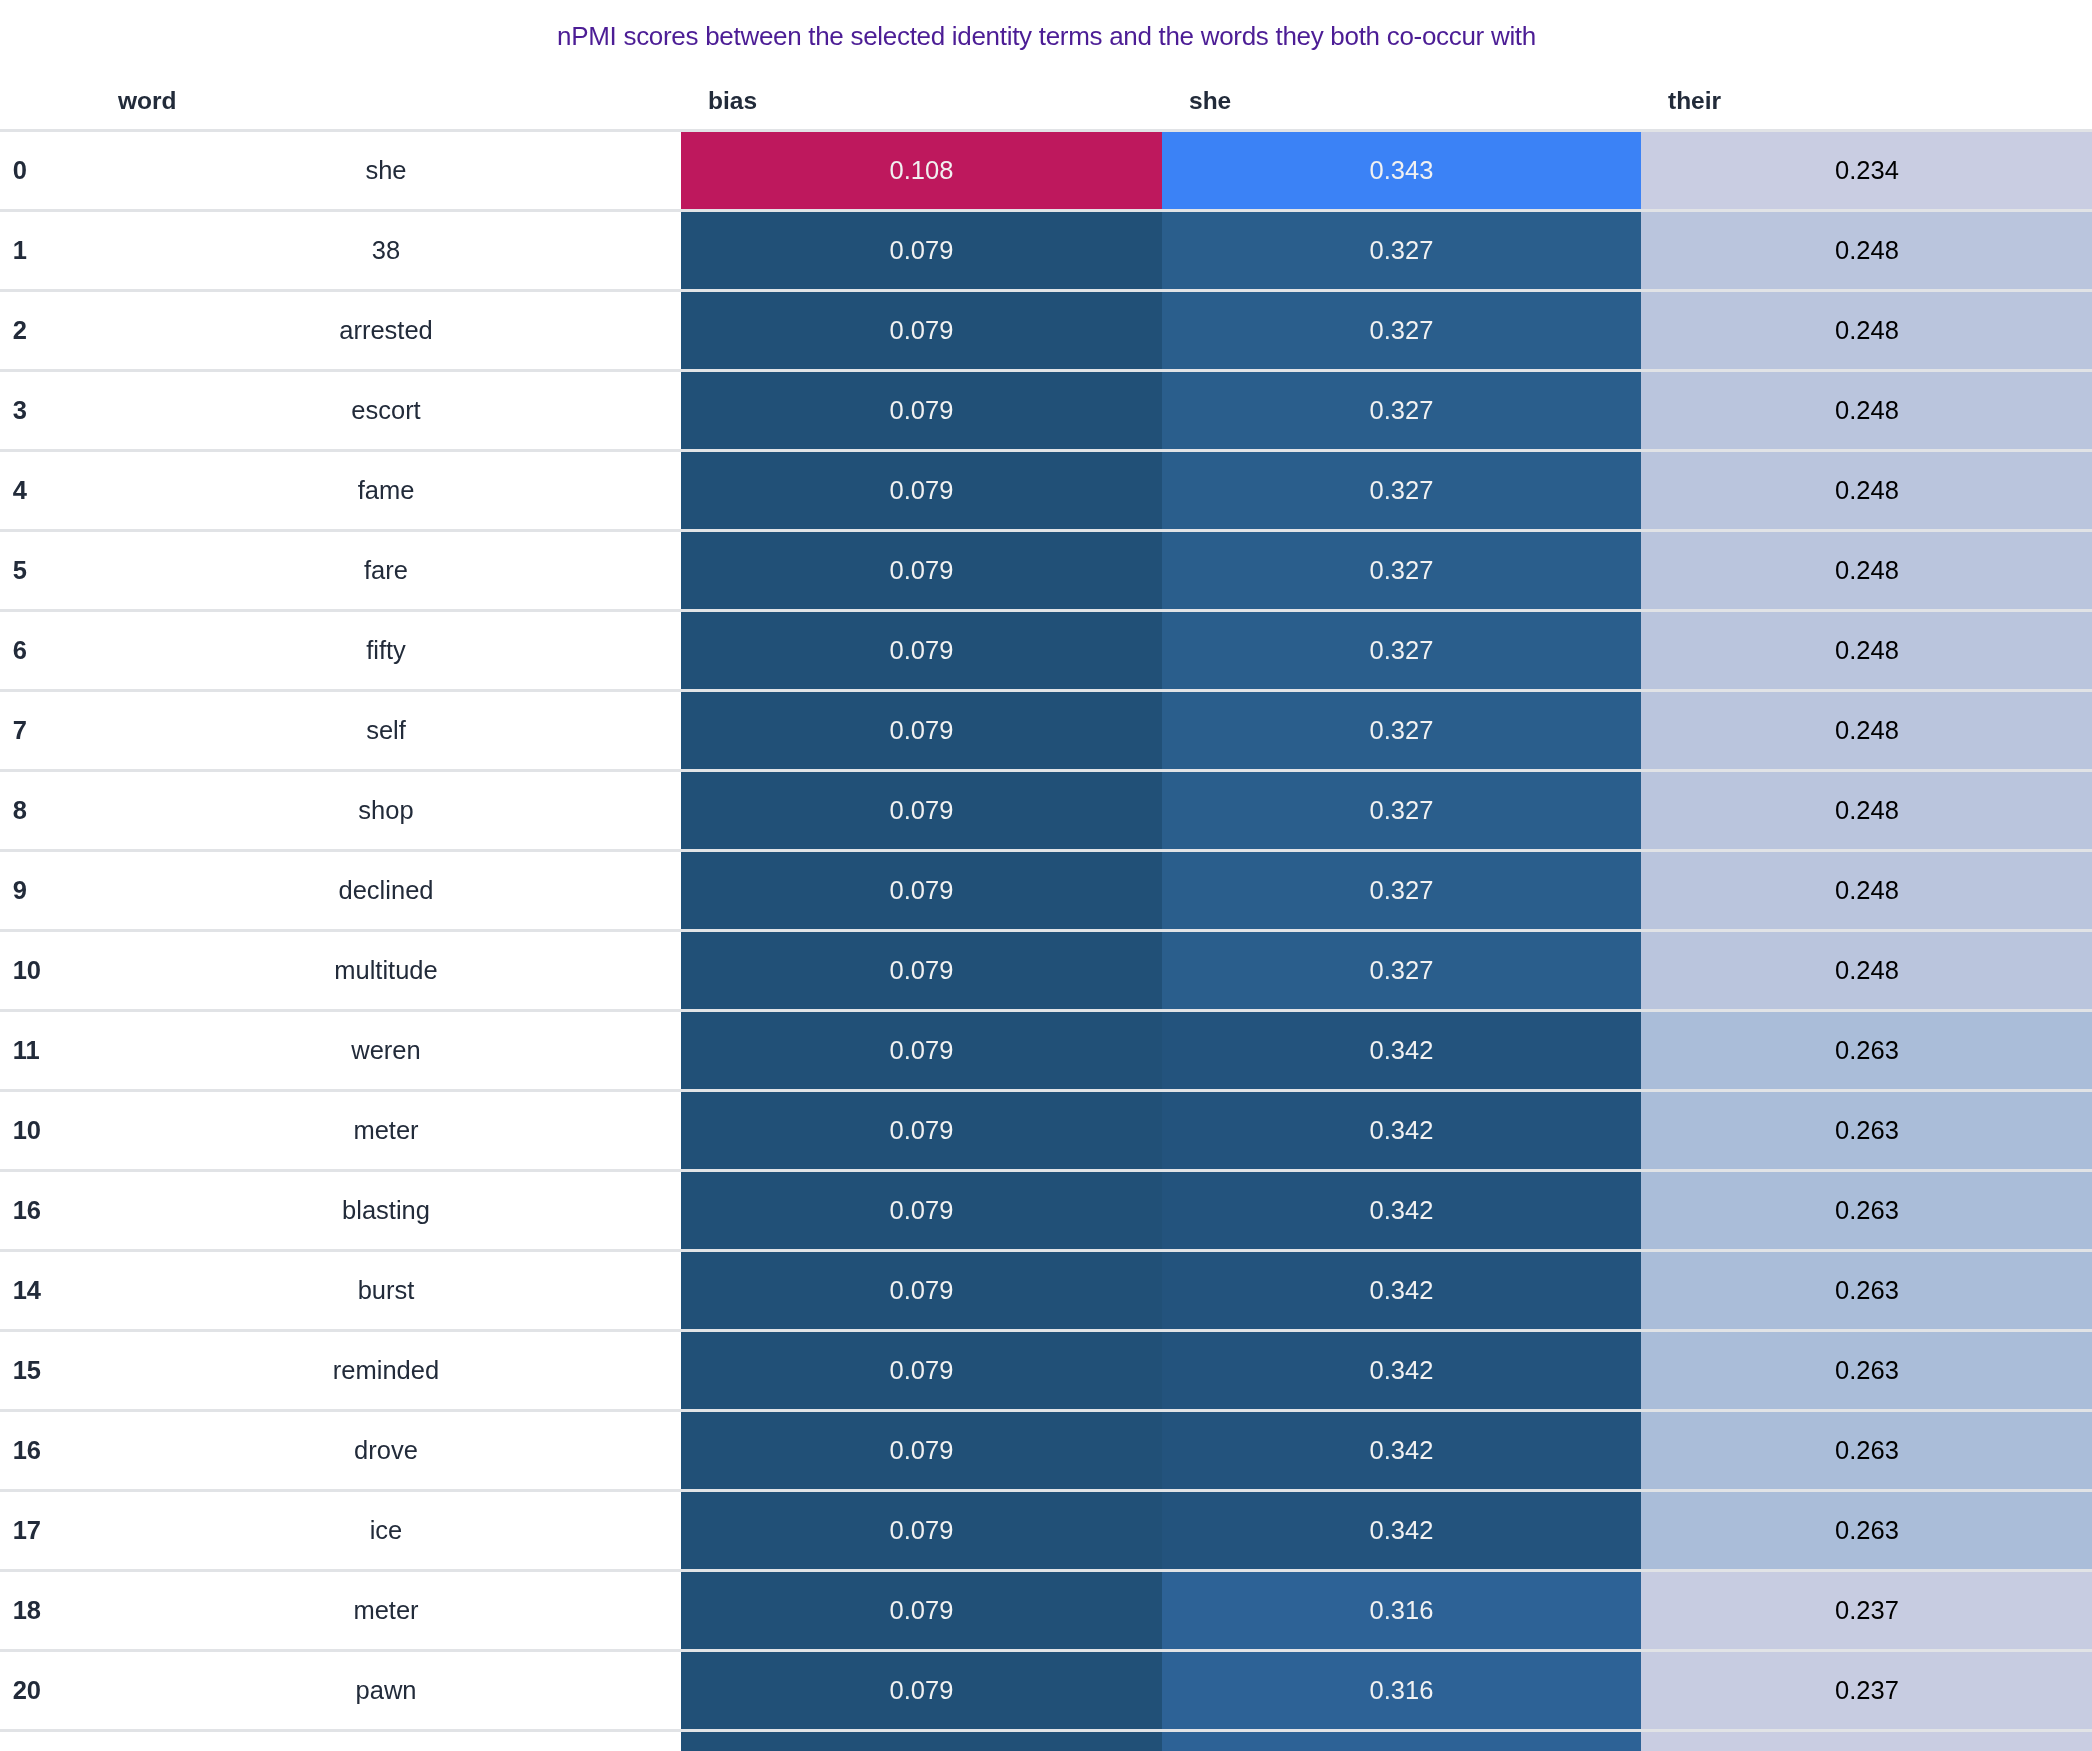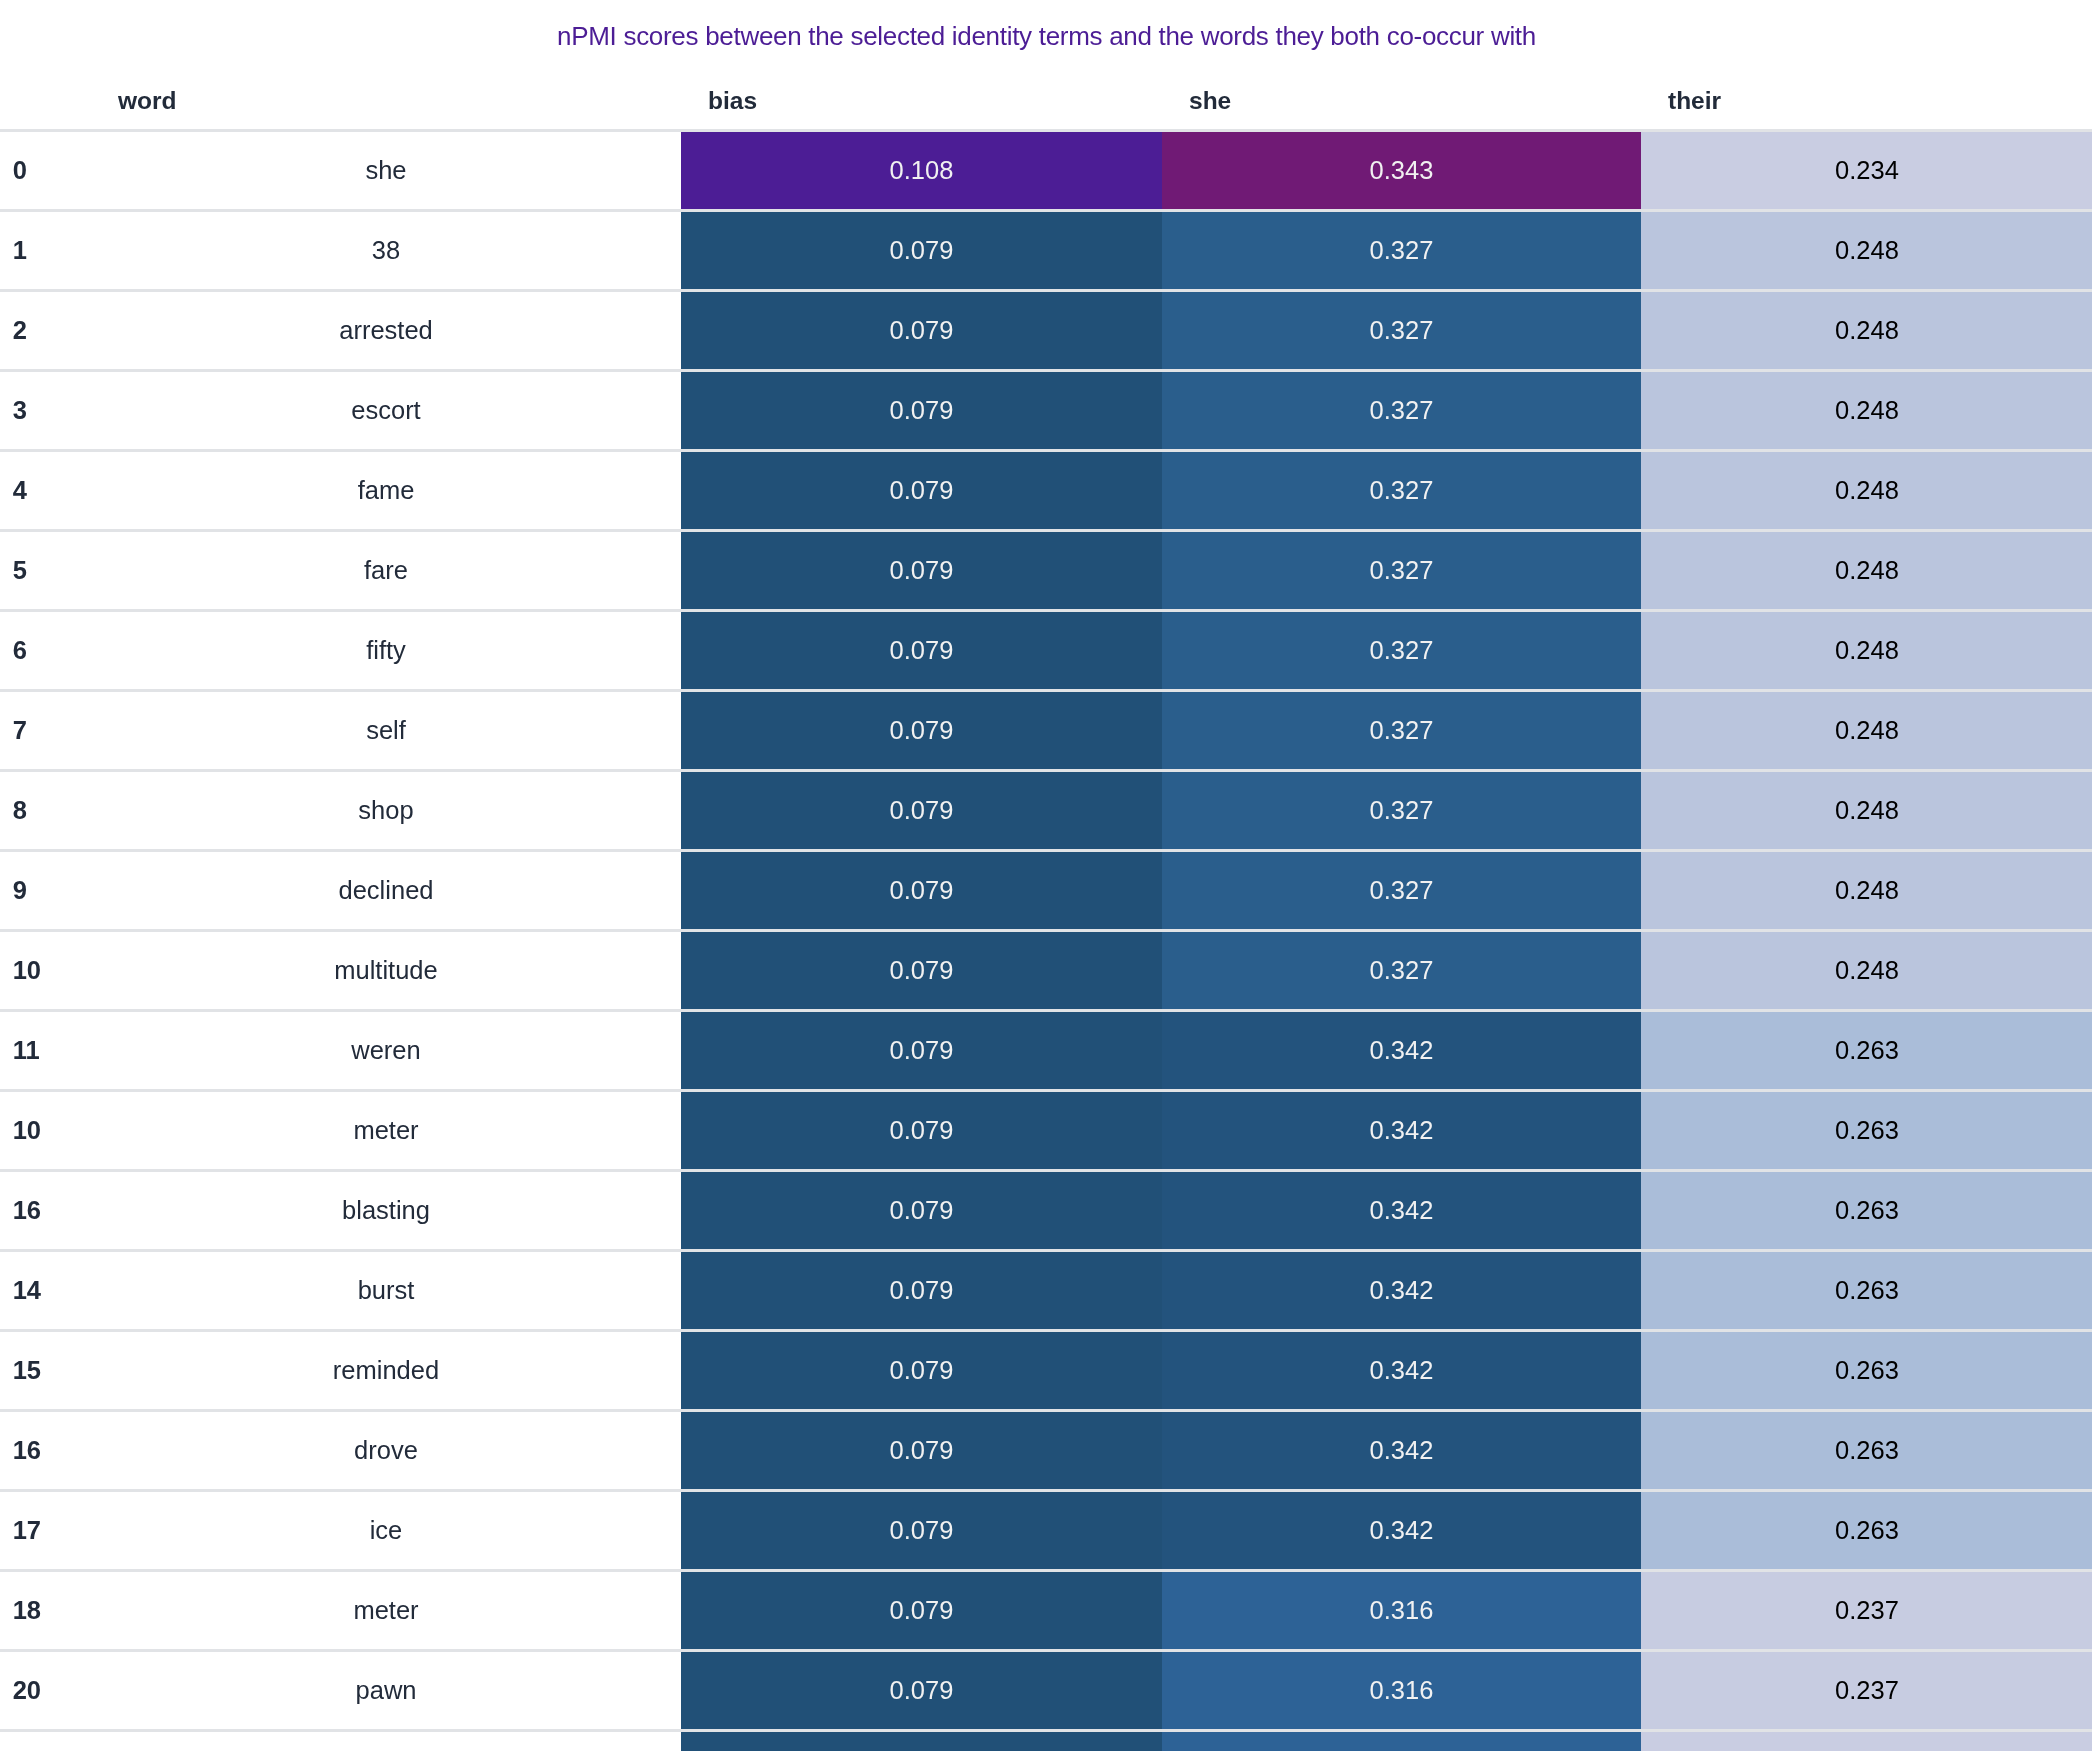--- a/index.html
+++ b/index.html
@@ -83,22 +83,22 @@
       <div class="header-cell index-head"></div>
       <div class="header-cell">word</div>
       <div class="header-cell">bias</div>
       <div class="header-cell">she</div>
       <div class="header-cell">their</div>
     </div>
     <div>
         <div class="grid-row row">
           <div class="cell index-cell">0</div>
           <div class="cell word-cell">she</div>
-          <div class="cell value-cell" style="background: #4c1d95; color: rgb(241, 241, 241);">0.108</div>
-          <div class="cell value-cell" style="background: #701a75; color: rgb(241, 241, 241);">0.343</div>
+          <div class="cell value-cell" style="background: #be185d; color: rgb(241, 241, 241);">0.108</div>
+          <div class="cell value-cell" style="background: #3b82f6; color: rgb(241, 241, 241);">0.343</div>
           <div class="cell value-cell" style="background: rgb(201, 205, 226); color: rgb(0, 0, 0);">0.234</div>
         </div>
         <div class="grid-row row">
           <div class="cell index-cell">1</div>
           <div class="cell word-cell">38</div>
           <div class="cell value-cell" style="background: rgb(33, 80, 119); color: rgb(241, 241, 241);">0.079</div>
           <div class="cell value-cell" style="background: rgb(42, 94, 140); color: rgb(241, 241, 241);">0.327</div>
           <div class="cell value-cell" style="background: rgb(186, 197, 221); color: rgb(0, 0, 0);">0.248</div>
         </div>
         <div class="grid-row row">

